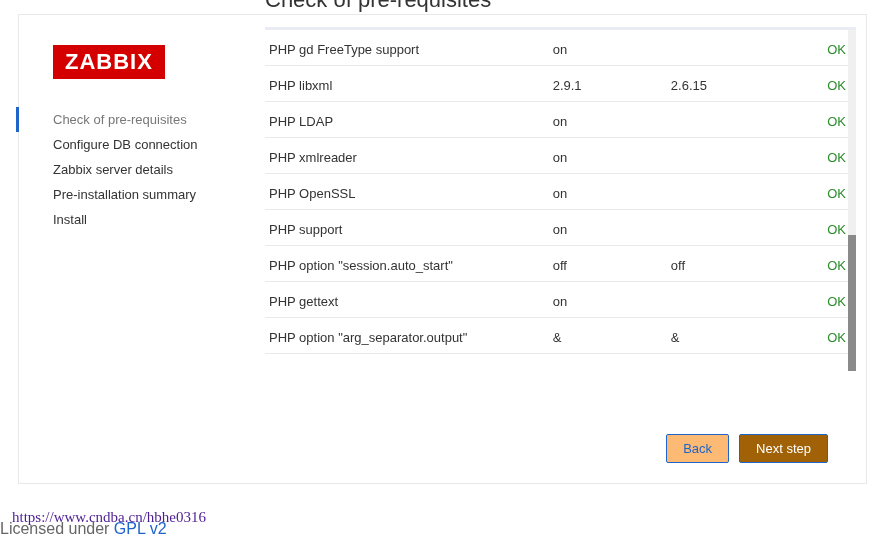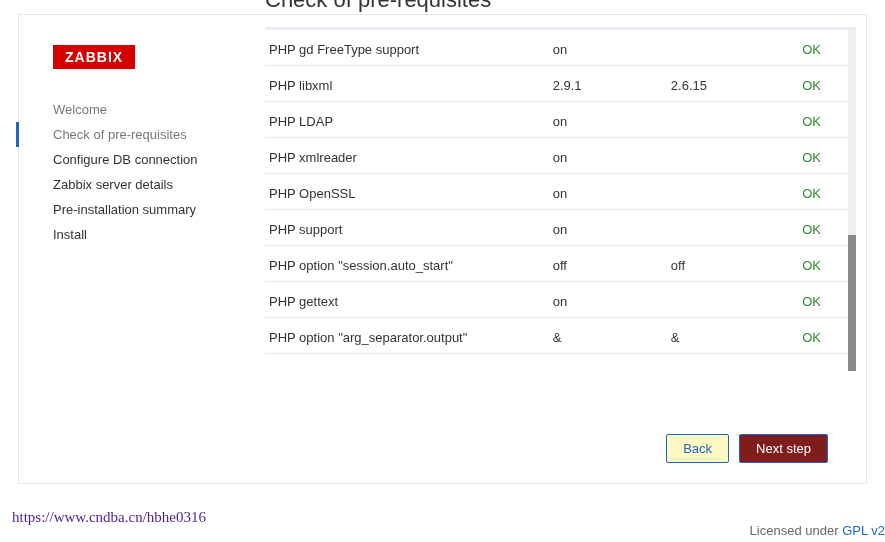--- a/index.html
+++ b/index.html
@@ -18,21 +18,21 @@
       background: #fff;
       padding: 30px 10px 20px 34px;
       height: 470px;
       position: relative;
     }
     .logo {
       display: inline-block;
       background: #d40000;
       color: #fff;
       font-weight: bold;
-      font-size: 14px;
+      font-size: 22px;
       letter-spacing: 1px;
       padding: 4px 12px;
       margin-bottom: 28px;
       font-family: Arial, sans-serif;
     }
     .layout {
       display: flex;
       gap: 22px;
       align-items: flex-start;
     }
@@ -82,21 +82,21 @@
       color: #333;
       vertical-align: middle;
       height: 31px;
     }
     .req-table td.col-name { width: 48%; }
     .req-table td.col-curr { width: 20%; }
     .req-table td.col-req  { width: 18%; }
     .req-table td.col-stat {
       width: 14%;
       color: #2a8c2a;
-      text-align: center;
+      text-align: right;
     }
     .scrollbar {
       position: absolute;
       right: 0;
       top: 0;
       bottom: 0;
       width: 8px;
       background: #f0f0f0;
     }
     .scrollbar .thumb {
@@ -114,54 +114,53 @@
       gap: 10px;
     }
     .btn {
       font-size: 13px;
       padding: 6px 16px;
       border-radius: 2px;
       cursor: pointer;
       border: 1px solid #1f65c9;
     }
     .btn-back {
-      background: #fef9c3;
+      background: #fdba74;
       color: #1f65c9;
     }
     .btn-next {
-      background: #7f1d1d;
+      background: #a16207;
       color: #fff;
     }
     .footer-url {
       position: absolute;
       left: 12px;
       bottom: 16px;
       font-family: "Times New Roman", serif;
       font-size: 15px;
       color: #4c1d95;
     }
     .footer-license {
       position: absolute;
       left: 0; right: 0;
       bottom: 4px;
-      text-align: right;
-      font-size: 13px;
+      text-align: left;
+      font-size: 16px;
       color: #666;
     }
     .footer-license a { color: #1f65c9; text-decoration: none; }
   </style>
 </head>
 <body>
 
 <div class="card">
   <div class="layout">
     <div class="sidebar">
       <div class="logo">ZABBIX</div>
       <ul>
-        <li class="done">Welcome</li>
         <li class="current">Check of pre-requisites</li>
         <li>Configure DB connection</li>
         <li>Zabbix server details</li>
         <li>Pre-installation summary</li>
         <li>Install</li>
       </ul>
     </div>
 
     <div class="main">
       <h1 class="page-title">Check of pre-requisites</h1>

